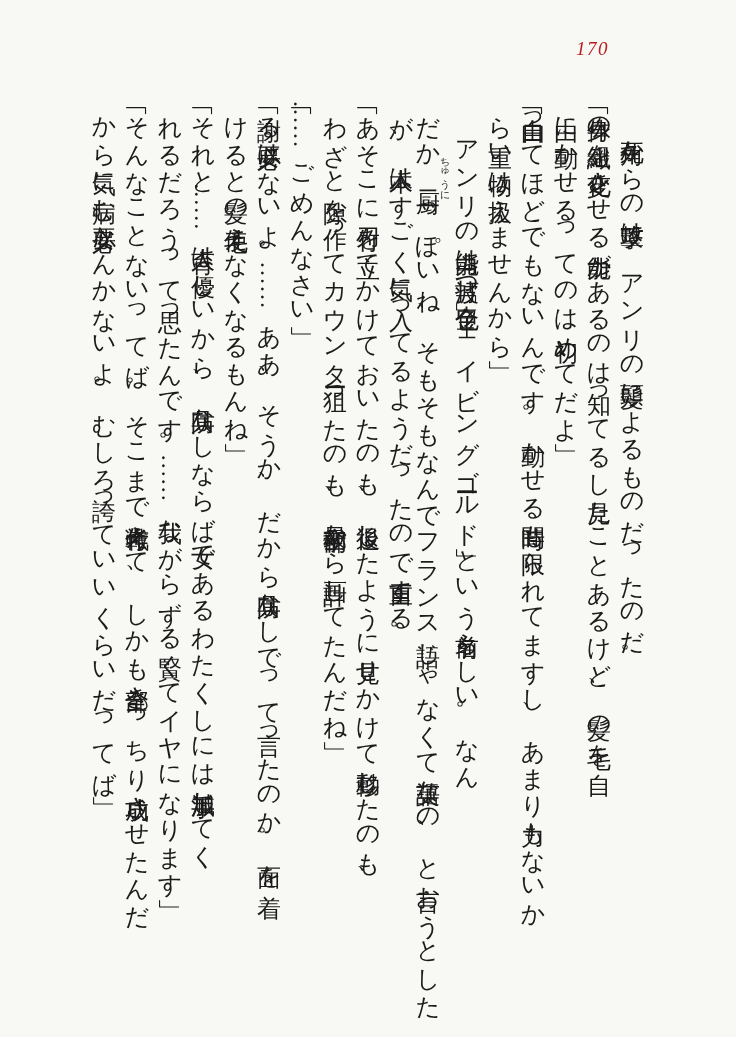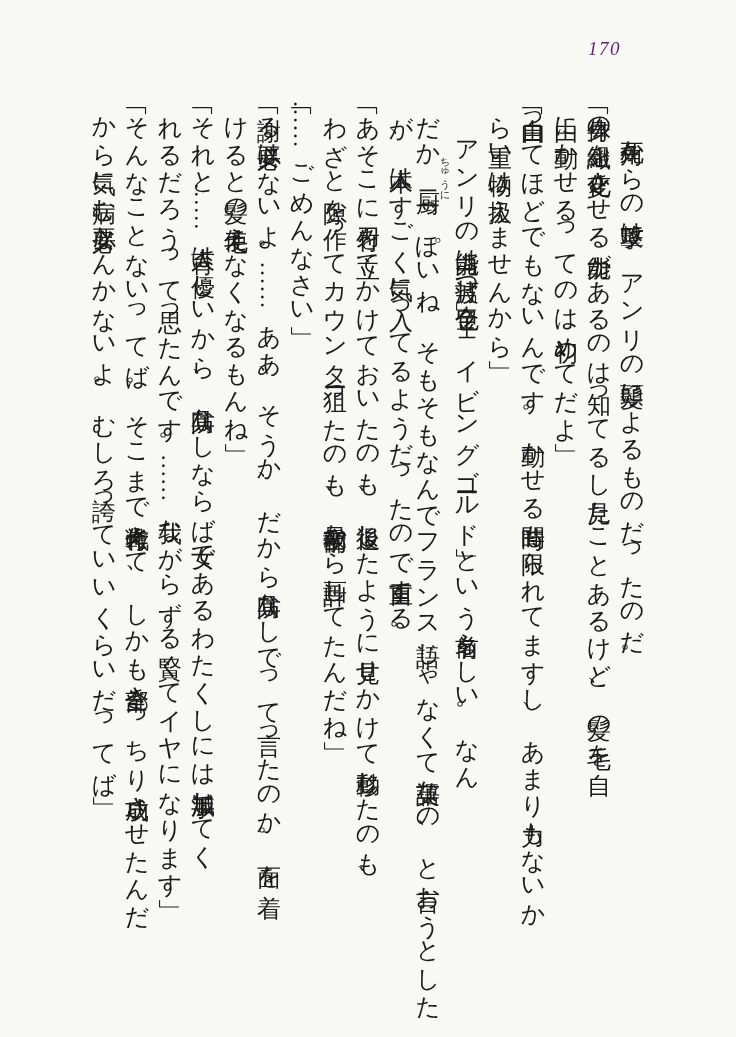--- a/index.html
+++ b/index.html
@@ -14,25 +14,25 @@
       linear-gradient(to right, #ececе9 0%, #f8f8f5 2%, #f8f8f5 97%, #f0f0ed 100%),
       #f8f8f5;
     background-color: #f8f8f5;
     overflow: hidden;
     font-family: "Liberation Serif", "DejaVu Serif", serif;
     color: #1b1b1b;
   }
   .page-number {
     position: absolute;
     top: 38px;
-    left: 588px;
+    left: 576px;
     font-size: 19px;
     font-style: italic;
     letter-spacing: 1.5px;
-    color: #701a75;
+    color: #b91c1c;
   }
   .text-block {
     position: absolute;
     top: 100px;
     right: 88px;
     height: 916px;
     writing-mode: vertical-rl;
     -webkit-writing-mode: vertical-rl;
     text-orientation: mixed;
     font-size: 24px;

